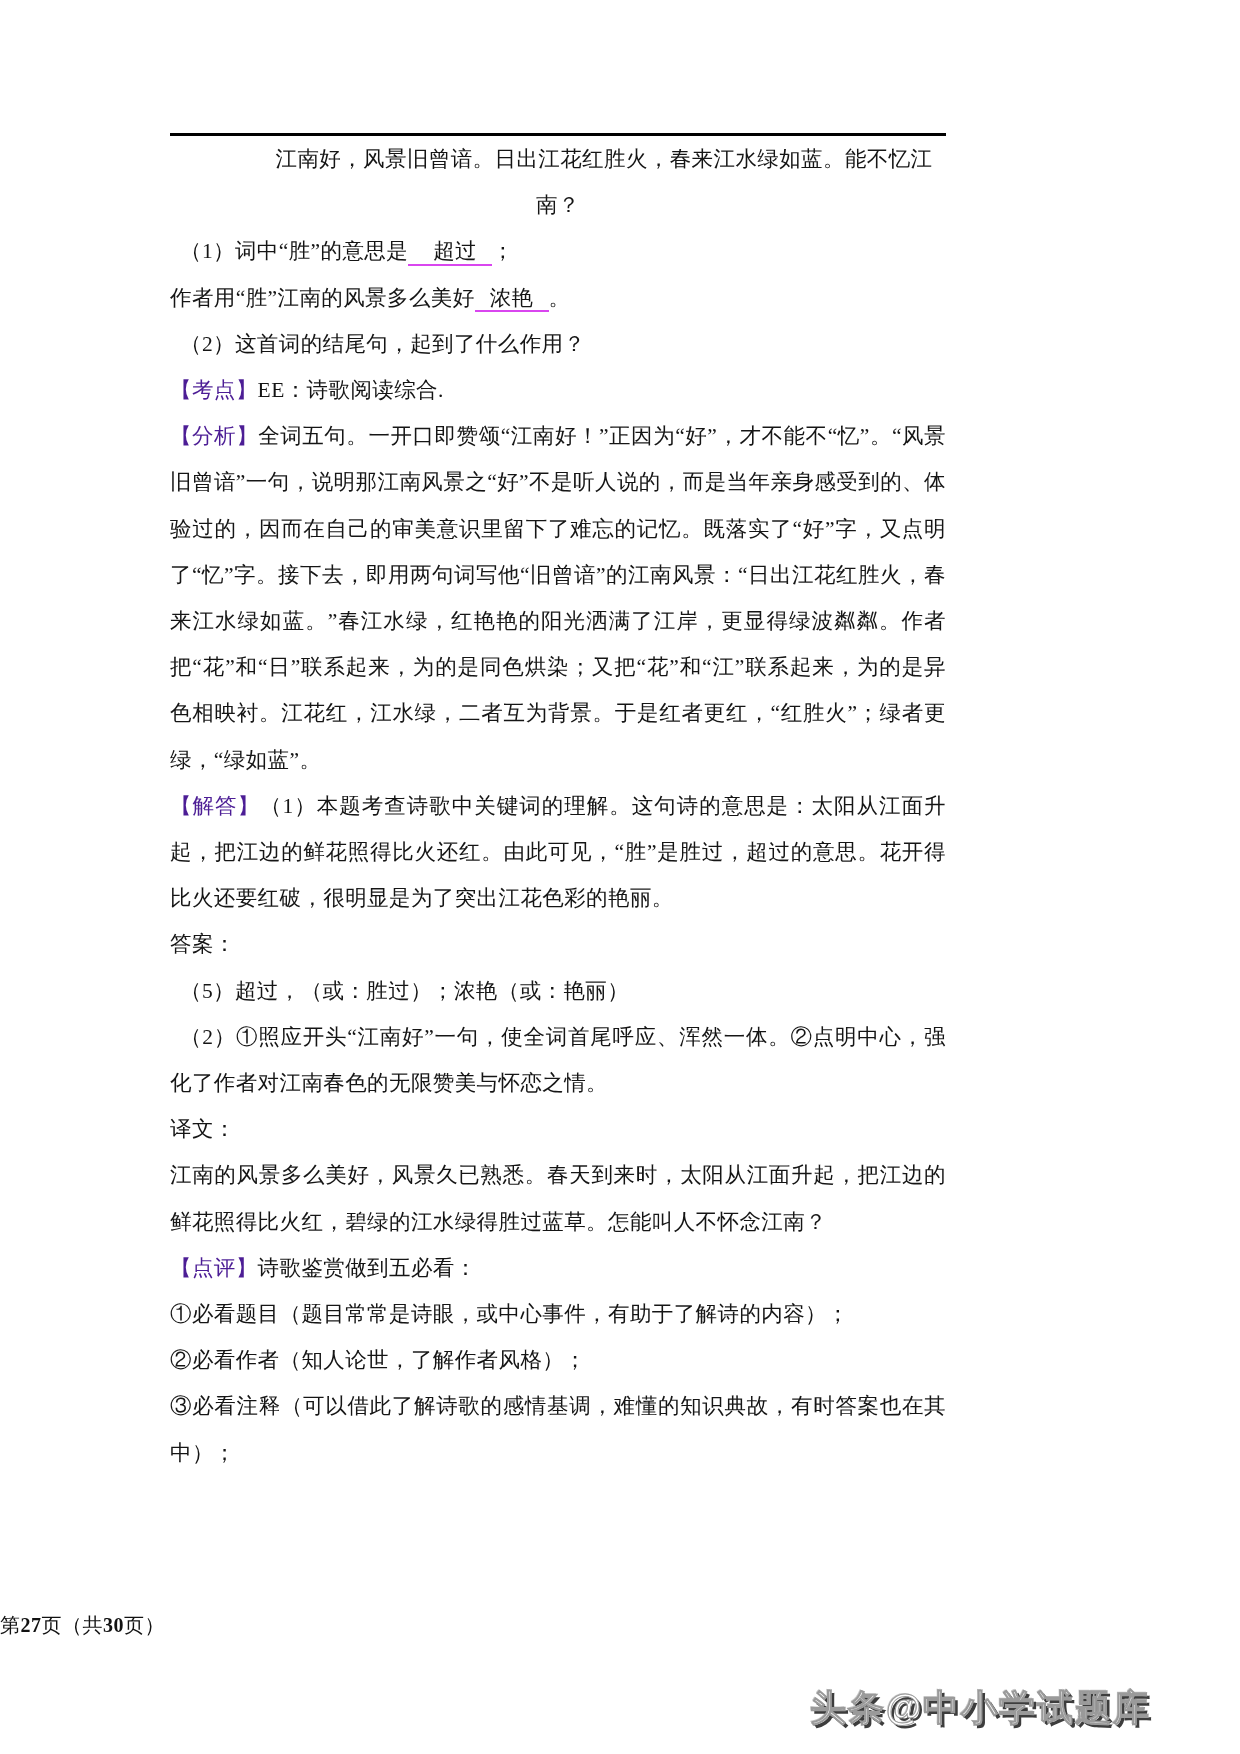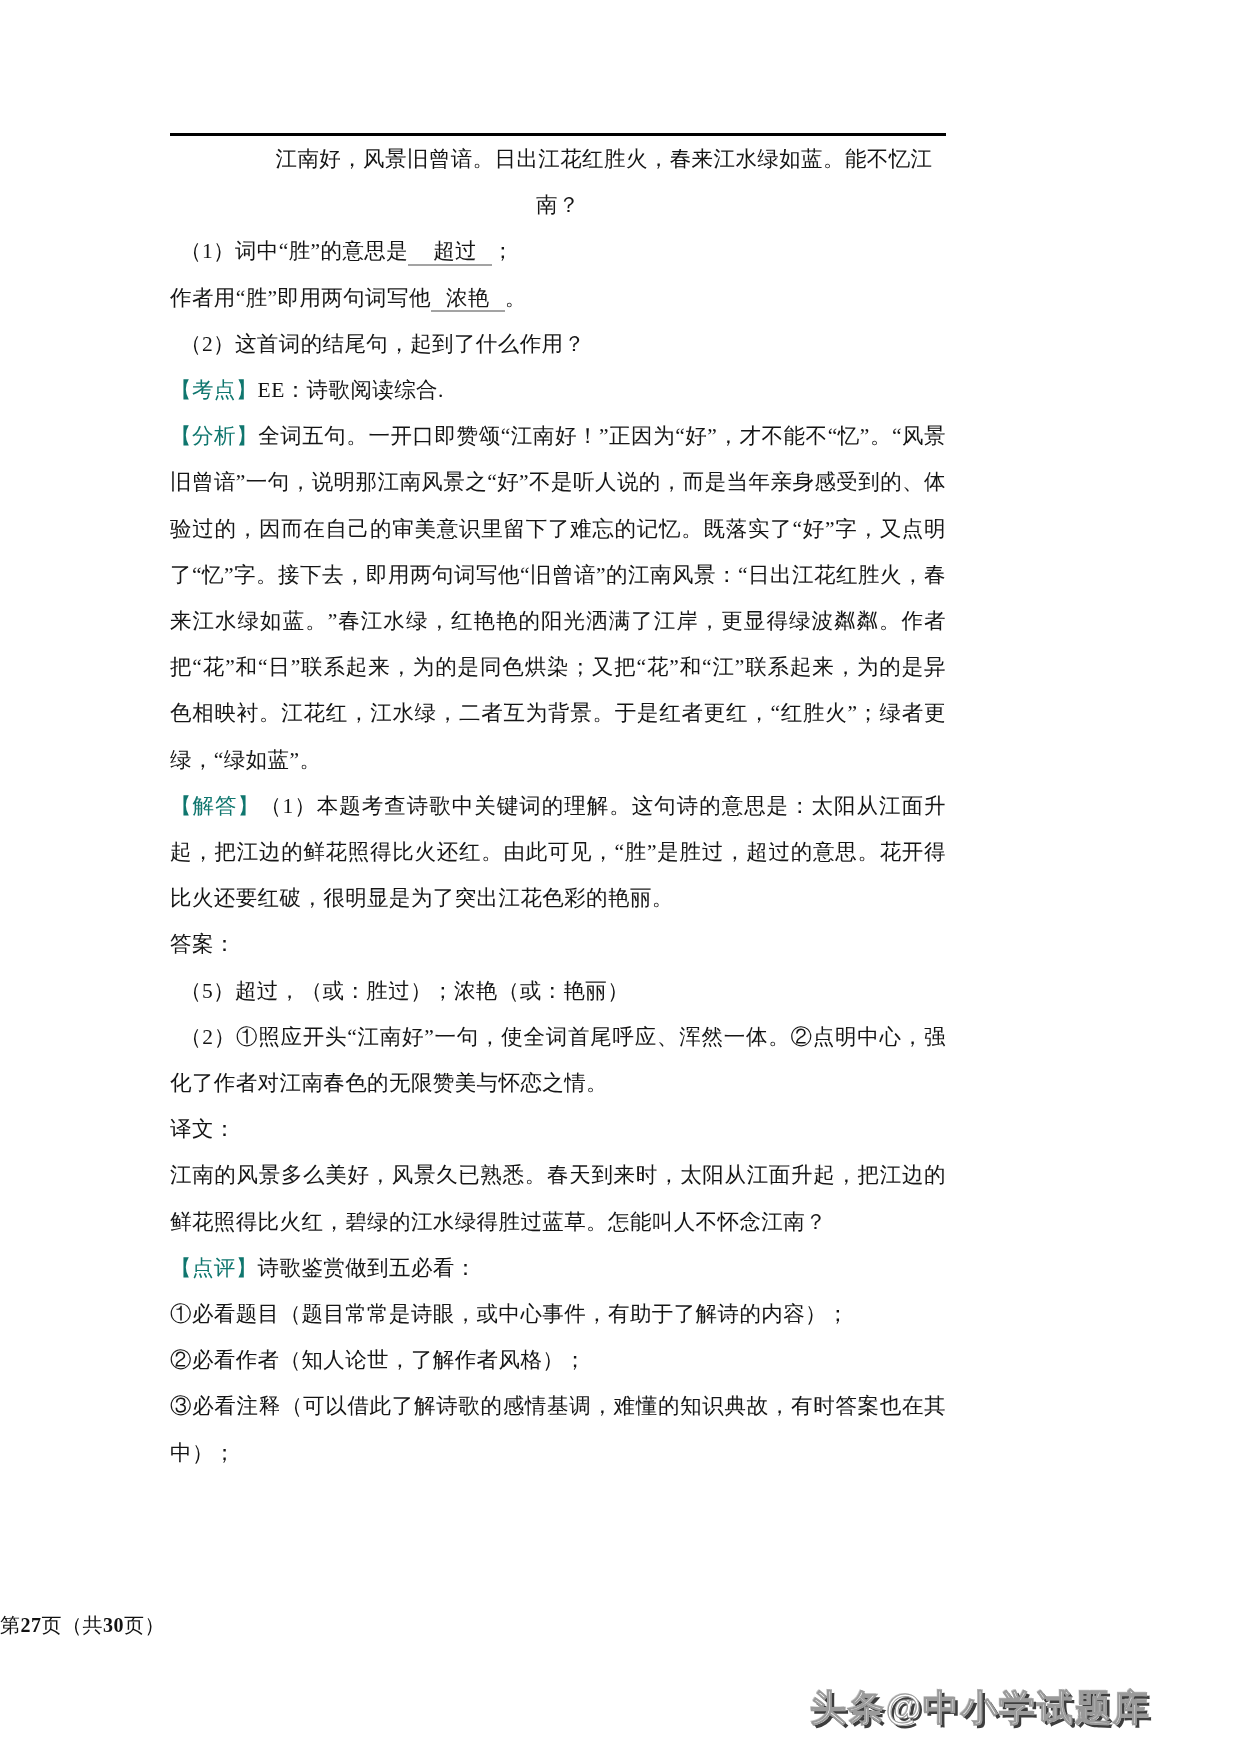--- a/index.html
+++ b/index.html
@@ -25,26 +25,26 @@
   }
   p.para{
     margin:0;
     font-size:21.5px;
     line-height:46.2px;
     text-align:justify;
     letter-spacing:0.4px;
   }
   p.poem{ text-indent:92px; text-align:center;}
   p.q{ text-indent:10px; }
-  .lbl{ color:#0f766e; }
+  .lbl{ color:#4c1d95; }
   .blank{
     display:inline-block;
     min-width:44px;
     padding:0 15px;
-    border-bottom:2px solid #a3a3a3;
+    border-bottom:2px solid #d946ef;
     line-height:1.15;
     text-align:center;
   }
   .footer{
     position:absolute;
     left:0;
     top:1612px;
     width:1240px;
     font-size:20px;
     color:#111111;
@@ -70,21 +70,21 @@
 
 <div class="page">
 
   <div class="content">
     <div class="rule"></div>
 
     <p class="para poem">江南好，风景旧曾谙。日出江花红胜火，春来江水绿如蓝。能不忆江南？</p>
 
     <p class="para q"><span>（1）词中“胜”的意思是</span><span class="blank">超过</span><span>；</span></p>
 
-    <p class="para"><span>作者用“胜”即用两句词写他</span><span class="blank">浓艳</span><span>。</span></p>
+    <p class="para"><span>作者用“胜”江南的风景多么美好</span><span class="blank">浓艳</span><span>。</span></p>
 
     <p class="para q">（2）这首词的结尾句，起到了什么作用？</p>
 
     <p class="para"><span class="lbl">【考点】</span><span>EE：诗歌阅读综合.</span></p>
 
     <p class="para"><span class="lbl">【分析】</span><span>全词五句。一开口即赞颂“江南好！”正因为“好”，才不能不“忆”。“风景旧曾谙”一句，说明那江南风景之“好”不是听人说的，而是当年亲身感受到的、体验过的，因而在自己的审美意识里留下了难忘的记忆。既落实了“好”字，又点明了“忆”字。接下去，即用两句词写他“旧曾谙”的江南风景：“日出江花红胜火，春来江水绿如蓝。”春江水绿，红艳艳的阳光洒满了江岸，更显得绿波粼粼。作者把“花”和“日”联系起来，为的是同色烘染；又把“花”和“江”联系起来，为的是异色相映衬。江花红，江水绿，二者互为背景。于是红者更红，“红胜火”；绿者更绿，“绿如蓝”。</span></p>
 
     <p class="para"><span class="lbl">【解答】</span><span>（1）本题考查诗歌中关键词的理解。这句诗的意思是：太阳从江面升起，把江边的鲜花照得比火还红。由此可见，“胜”是胜过，超过的意思。花开得比火还要红破，很明显是为了突出江花色彩的艳丽。</span></p>
 
 

